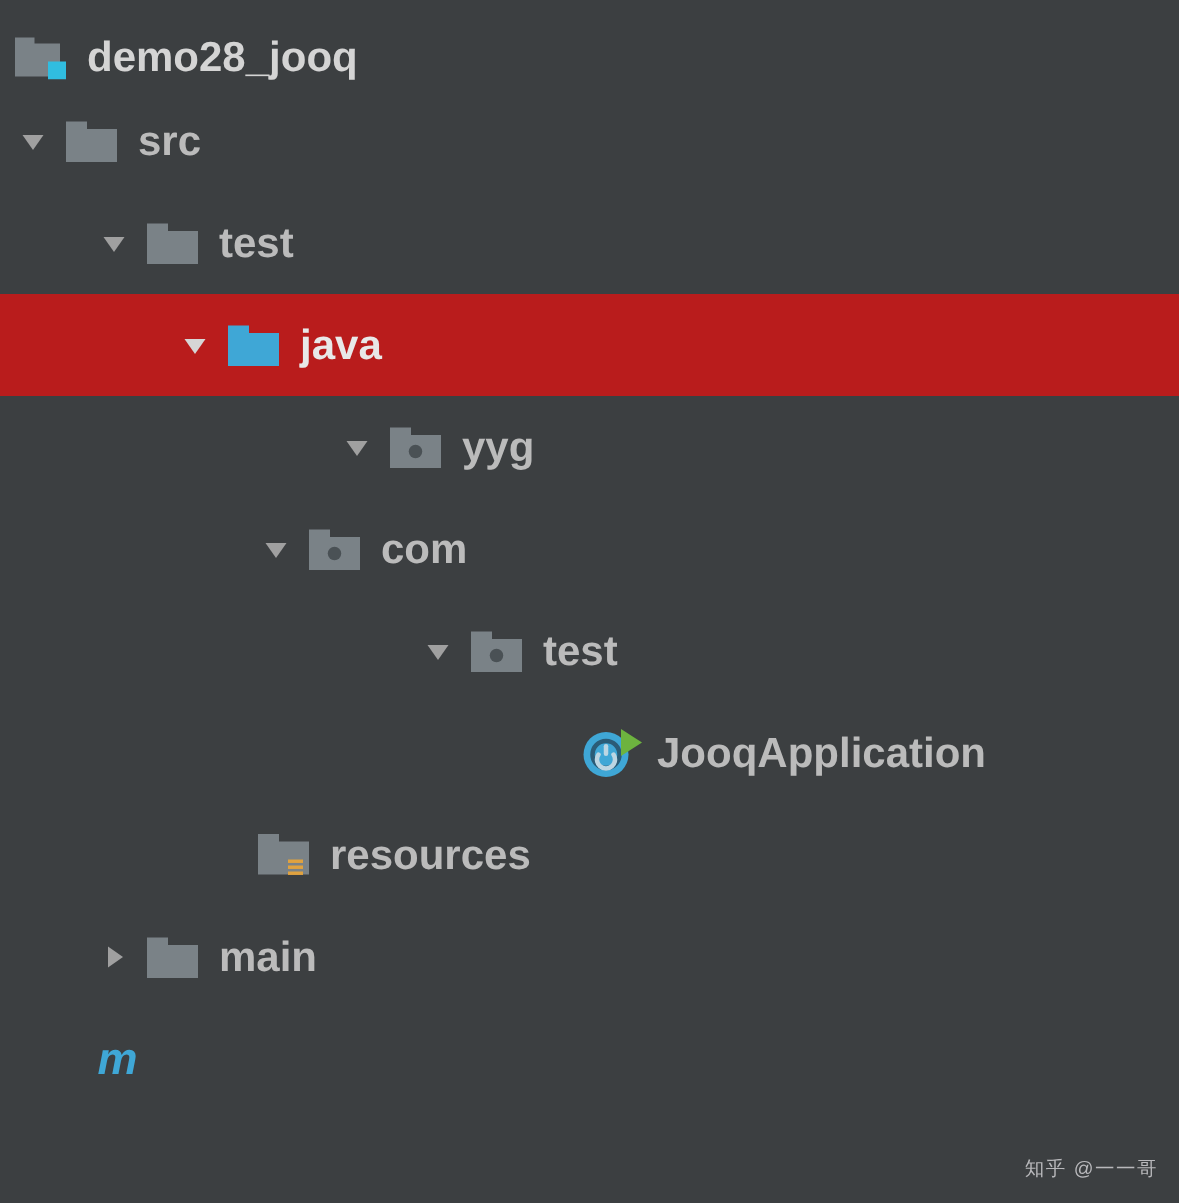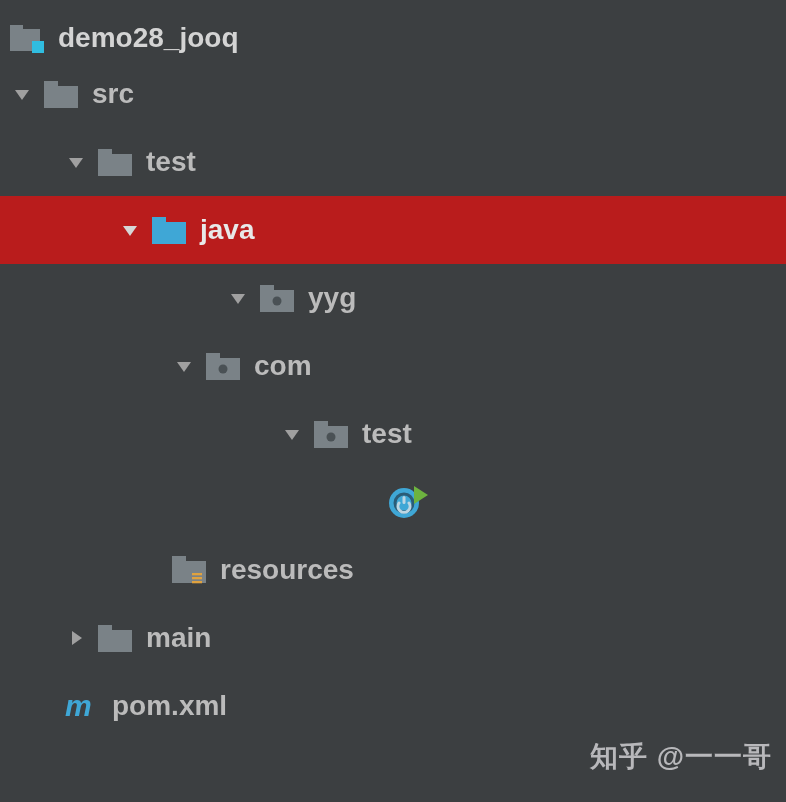--- a/index.html
+++ b/index.html
@@ -40,26 +40,25 @@
       display: inline-flex;
       align-items: center;
       justify-content: center;
       flex-shrink: 0;
       margin-right: 14px;
     }
     .label { line-height: 1; font-weight: bold; }
     .bold { font-weight: 700; color: #d4d4d4; }
     .watermark {
       position: absolute;
-      bottom: 26px;
+      bottom: 14px;
       right: 14px;
-      font-size: 28px;
+      font-size: 13px;
       color: #b8b8bb;
       letter-spacing: 1px;
-      font-weight: bold;
     }
     .pad { display:inline-block; flex-shrink:0; }
   </style>
 </head>
 <body>
 
 <div class="tree">
 
   <div class="row" style="height:44px;">
     <span class="pad" style="width:10px"></span>
@@ -176,20 +175,21 @@
     <span class="pad" style="width:388px"></span>
     <span class="icon" style="width:40px;margin-right:10px">
       <svg width="40" height="38" viewBox="0 0 40 38">
         <circle cx="16" cy="20" r="15" fill="#3fa7d6"></circle>
         <circle cx="16" cy="20" r="9" fill="none" stroke="#2b5c77" stroke-width="3"></circle>
         <path d="M11 20 A6 6 0 1 0 21 20" fill="none" stroke="#bcd6e3" stroke-width="3" stroke-linecap="round"></path>
         <rect x="14.5" y="13" width="3" height="8" fill="#bcd6e3" rx="1.5"></rect>
         <path d="M26 3 L40 12 L26 21 Z" fill="#6db33f"></path>
       </svg>
     </span>
+    <span class="label">JooqApplication</span>
   </div>
 
   <div class="row">
     <span class="pad" style="width:172px"></span>
     <span class="icon">
       <svg width="34" height="30" viewBox="0 0 34 30">
         <rect x="0" y="6" width="34" height="22" fill="#7a8287"></rect>
         <rect x="0" y="1" width="14" height="7" fill="#7a8287"></rect>
         <rect x="20" y="18" width="10" height="2.3" fill="#e0a23f"></rect>
         <rect x="20" y="22" width="10" height="2.3" fill="#e0a23f"></rect>
@@ -216,18 +216,17 @@
   </div>
 
 
   <div class="row">
     <span class="pad" style="width:64px"></span>
     <span class="icon">
       <svg width="32" height="32" viewBox="0 0 32 32">
         <text x="0" y="26" font-family="Arial" font-size="30" font-style="italic" font-weight="700" fill="#3fa7d6">m</text>
       </svg>
     </span>
-    <span class="label">pom.xml</span>
   </div>
 
 </div>
 
 <div class="watermark">知乎 @一一哥</div>
 
 </body></html>

